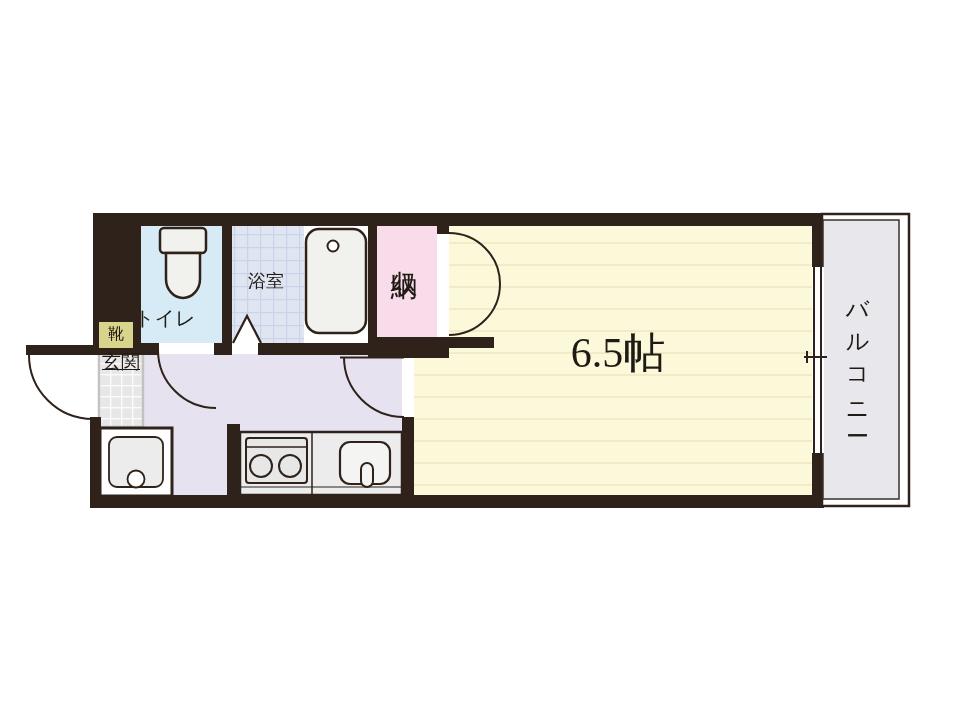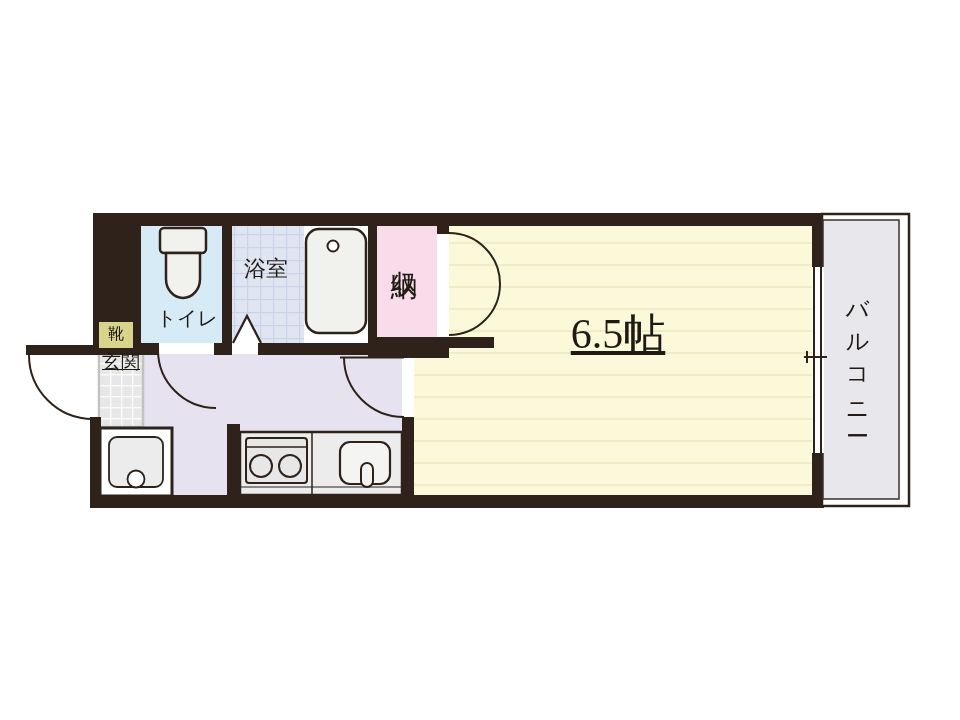--- a/index.html
+++ b/index.html
@@ -116,21 +116,21 @@
       <circle cx="290" cy="466" r="11" stroke-width="2"></circle>
     </g>
     <g stroke="#2e221b" fill="#f4f4f2">
       <rect x="340" y="442" width="50" height="42" rx="10" stroke-width="2.2"></rect>
       <rect x="361" y="463" width="12" height="24" rx="6" stroke-width="2"></rect>
     </g>
   </g>
 </svg>
 
   <div class="label" style="left:498px;top:302px;width:240px;font-size:42px;">
-    <span class="wr-line" style="margin-top:9px;text-decoration:underline;">6.5帖</span>
+    <span class="wr-line" style="margin-top:28px;">6.5帖</span>
   </div>
-  <div class="label" style="left:228px;top:257px;width:76px;font-size:22px;">浴室</div>
-  <div class="label" style="left:136px;top:307px;width:82px;font-size:20px;text-align:right;">トイレ</div>
+  <div class="label" style="left:228px;top:272px;width:76px;font-size:18px;">浴室</div>
+  <div class="label" style="left:124px;top:307px;width:82px;font-size:20px;">トイレ</div>
   <div class="label v" style="left:390px;top:249px;font-size:27px;letter-spacing:3px;">収納</div>
   <div class="label" style="left:92px;top:352px;width:58px;font-size:19px;text-decoration:underline;">玄関</div>
   <div class="label" style="left:102px;top:325px;width:28px;font-size:16px;">靴</div>
   <div class="label v" style="left:846px;top:283px;font-size:23px;letter-spacing:9px;">バルコニー</div>
 </div>
 
 </body></html>

